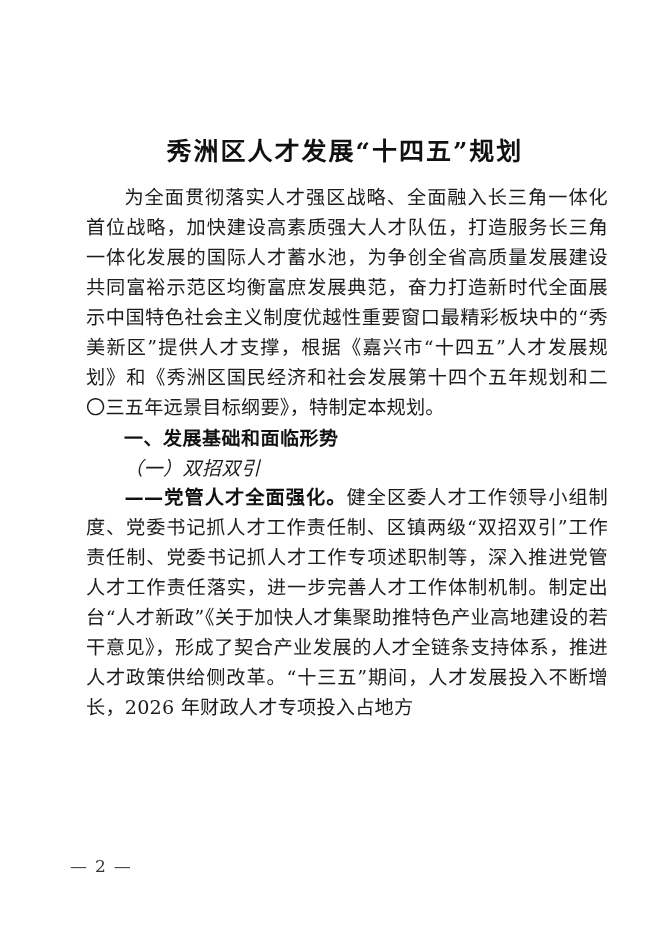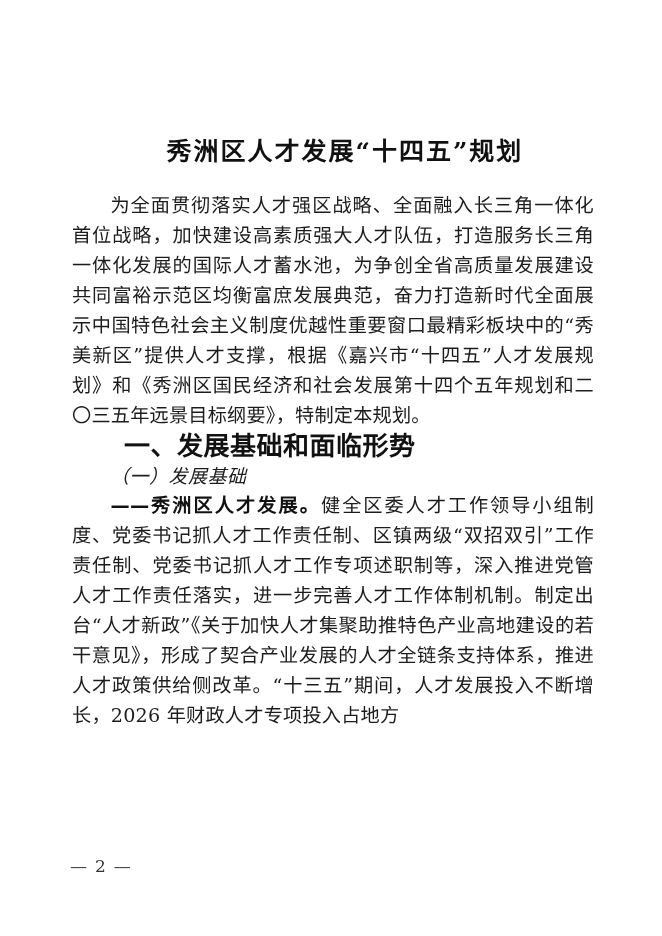--- a/index.html
+++ b/index.html
@@ -37,45 +37,44 @@
     letter-spacing: 2px;
     font-weight: 600;
     color: #111111;
     white-space: nowrap;
     margin-left: 28px;
   }
 
   
   .body-block {
     position: absolute;
-    left: 72px;
+    left: 86px;
     top: 183px;
     width: 522px;
-    margin-top: 8px;
   }
 
   p.para {
     margin: 0;
     font-size: 19.2px;
     line-height: 30px;
     text-align: justify;
     text-align-last: left;
     text-justify: inter-character;
     letter-spacing: 0.2px;
     color: #1c1c1c;
     word-break: break-all;
     text-indent: 2em;
   }
 
   
   p.heading-1 {
     margin: 0;
     font-family: "DejaVu Sans", "Liberation Sans", sans-serif;
     font-weight: bold;
-    font-size: 26px;
+    font-size: 19px;
     line-height: 30px;
     letter-spacing: 0.5px;
     text-indent: 2em;
     color: #111111;
   }
 
   
   p.heading-2 {
     margin: 0;
     font-family: "DejaVu Serif", "Liberation Serif", serif;
@@ -127,24 +126,24 @@
 <div class="page">
 
   <h1 class="doc-title">秀洲区人才发展“十四五”规划</h1>
 
   <div class="body-block">
 
     <p class="para">为全面贯彻落实人才强区战略、全面融入长三角一体化首位战略，加快建设高素质强大人才队伍，打造服务长三角一体化发展的国际人才蓄水池，为争创全省高质量发展建设共同富裕示范区均衡富庶发展典范，奋力打造新时代全面展示中国特色社会主义制度优越性重要窗口最精彩板块中的“秀美新区”提供人才支撑，根据《嘉兴市“十四五”人才发展规划》和《秀洲区国民经济和社会发展第十四个五年规划和二〇三五年远景目标纲要》，特制定本规划。</p>
 
     <p class="heading-1">一、发展基础和面临形势</p>
 
-    <p class="heading-2">（一）发展基础</p>
+    <p class="heading-2">（一）双招双引</p>
 
 
-    <p class="para"><span class="run-bold">——秀洲区人才发展。</span><span class="run-normal">健全区委人才工作领导小组制度、党委书记抓人才工作责任制、区镇两级“双招双引”工作责任制、党委书记抓人才工作专项述职制等，深入推进党管人才工作责任落实，进一步完善人才工作体制机制。制定出台“人才新政”《关于加快人才集聚助推特色产业高地建设的若干意见》，形成了契合产业发展的人才全链条支持体系，推进人才政策供给侧改革。“十三五”期间，人才发展投入不断增长，2026 年财政人才专项投入占地方</span></p>
+    <p class="para"><span class="run-bold">——党管人才全面强化。</span><span class="run-normal">健全区委人才工作领导小组制度、党委书记抓人才工作责任制、区镇两级“双招双引”工作责任制、党委书记抓人才工作专项述职制等，深入推进党管人才工作责任落实，进一步完善人才工作体制机制。制定出台“人才新政”《关于加快人才集聚助推特色产业高地建设的若干意见》，形成了契合产业发展的人才全链条支持体系，推进人才政策供给侧改革。“十三五”期间，人才发展投入不断增长，2026 年财政人才专项投入占地方</span></p>
 
   </div>
 
   <div class="page-footer">
     <span class="dash">—</span><span class="pnum">2</span><span class="dash">—</span>
   </div>
 
 </div>
 
 </body></html>

